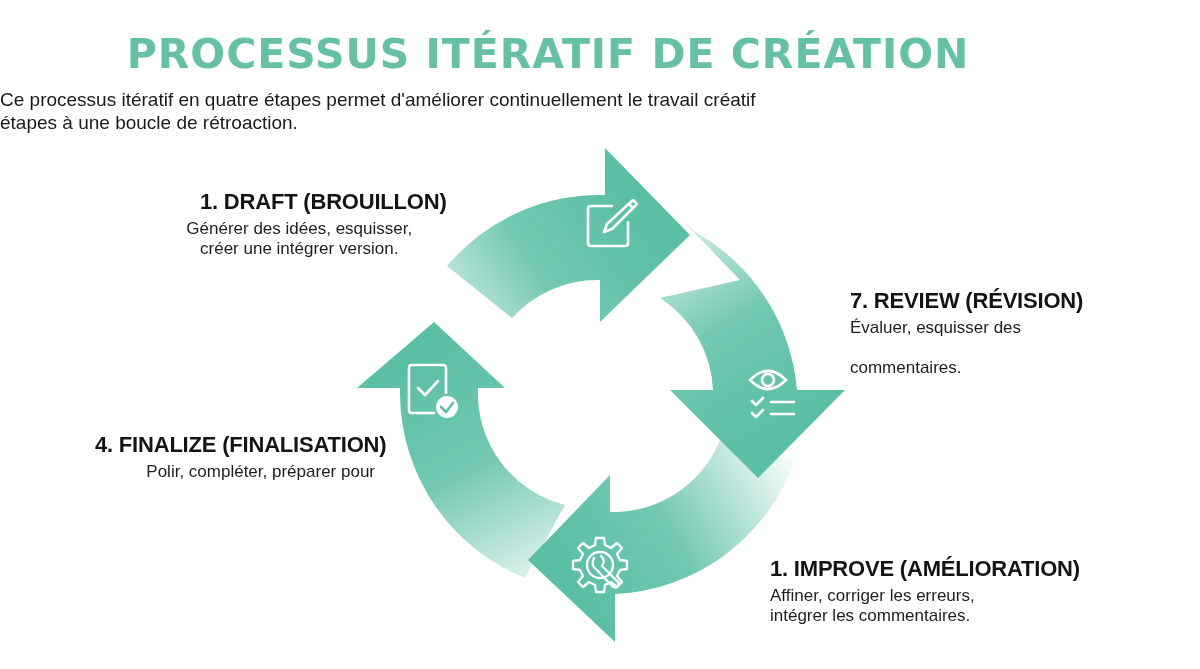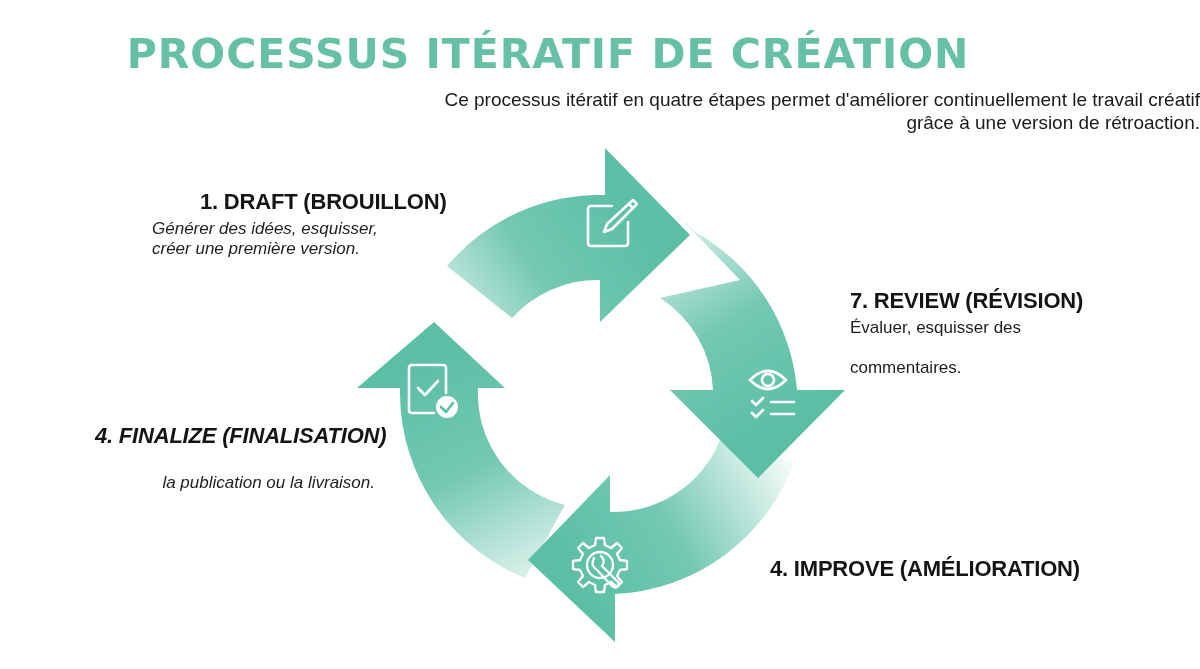--- a/index.html
+++ b/index.html
@@ -10,49 +10,49 @@
       color: #111111;
     }
     .title {
       position: absolute; left: 0; width: 1096px; top: 30px;
       text-align: center; font-size: 41px; font-weight: bold; letter-spacing: 1px;
       color: #66c0a6;
       font-family: "DejaVu Sans", sans-serif;
     }
     .subtitle {
       position: absolute; left: 0; width: 1200px; top: 88px;
-      text-align: right; font-size: 19px; line-height: 23px; color: #1a1a1a;
+      text-align: left; font-size: 19px; line-height: 23px; color: #1a1a1a;
       font-family: "Liberation Sans", sans-serif;
     }
     .step { position: absolute; }
     .step h3 {
       margin: 0; font-size: 22px; font-weight: bold; color: #141414;
       font-family: "Liberation Sans", sans-serif; letter-spacing: -0.2px;
       white-space: nowrap;
     }
     .step p {
       margin: 4px 0 0 0; font-size: 17px; line-height: 20px; color: #1e1e1e;
       font-family: "Liberation Sans", sans-serif;
     }
     .s1 { left: 160px; top: 189px; text-align: center; }
     .s1 h3 { margin-left: 40px; }
-    .s1 p { text-align: left; margin-left: -8px; font-style: italic; }
+    .s1 p { text-align: center; margin-left: -8px; }
     .s2 { left: 850px; top: 288px; }
     .s3 { left: 770px; top: 556px; }
-    .s4 { left: 95px; top: 423px; font-style: italic; }
+    .s4 { left: 95px; top: 432px; }
     .s4 p { text-align: right; width: 280px; }
     svg.cycle { position: absolute; left: 0; top: 0; }
   </style>
 </head>
 <body>
 
 <div class="title">PROCESSUS ITÉRATIF DE CRÉATION</div>
 <div class="subtitle">
   <div>Ce processus itératif en quatre étapes permet d'améliorer continuellement le travail créatif</div>
-  <div>grâce à une version de rétroaction.</div>
+  <div>étapes à une boucle de rétroaction.</div>
 </div>
 
 <svg class="cycle" width="1200" height="669" viewBox="0 0 1200 669">
   <defs>
 
     <linearGradient id="g1" x1="410" y1="330" x2="620" y2="190" gradientUnits="userSpaceOnUse">
       <stop offset="0" stop-color="#5bbfa5" stop-opacity="0.08"></stop>
       <stop offset="0.55" stop-color="#5bbfa5" stop-opacity="0.85"></stop>
       <stop offset="1" stop-color="#5bbfa5"></stop>
     </linearGradient>
@@ -150,36 +150,39 @@
     <path d="M 418 388 L 425 395 L 438 381"></path>
     <circle cx="447" cy="407" r="11" fill="#ffffff" stroke="none"></circle>
     <path d="M 441 407 L 446 412 L 453 403" stroke="#5bbfa5"></path>
   </g>
 </svg>
 
 <div class="step s1">
   <h3>1. DRAFT (BROUILLON)</h3>
   <p>
     <span>Générer des idées, esquisser,</span><br>
-    <span>créer une première version.</span>
+    <span>créer une intégrer version.</span>
   </p>
 </div>
 
 <div class="step s2">
   <h3>7. REVIEW (RÉVISION)</h3>
   <p>
     <span>Évaluer, esquisser des</span><br>
     <br>
     <span>commentaires.</span>
   </p>
 </div>
 
 <div class="step s3">
-  <h3>4. IMPROVE (AMÉLIORATION)</h3>
+  <h3>1. IMPROVE (AMÉLIORATION)</h3>
+  <p>
+    <span>Affiner, corriger les erreurs,</span><br>
+    <span>intégrer les commentaires.</span>
+  </p>
 </div>
 
 <div class="step s4">
   <h3>4. FINALIZE (FINALISATION)</h3>
   <p>
-    <br>
-    <span>la publication ou la livraison.</span>
+    <span>Polir, compléter, préparer pour</span><br>
   </p>
 </div>
 
 </body></html>

